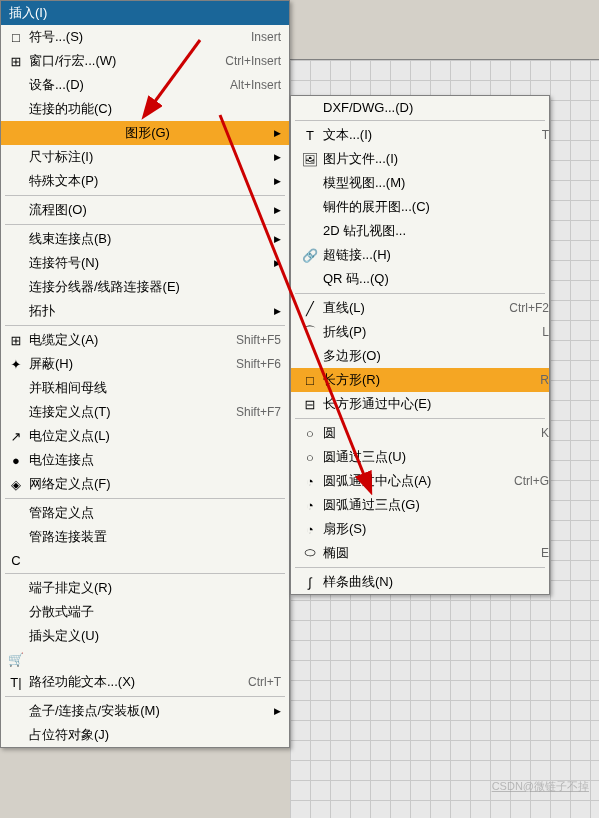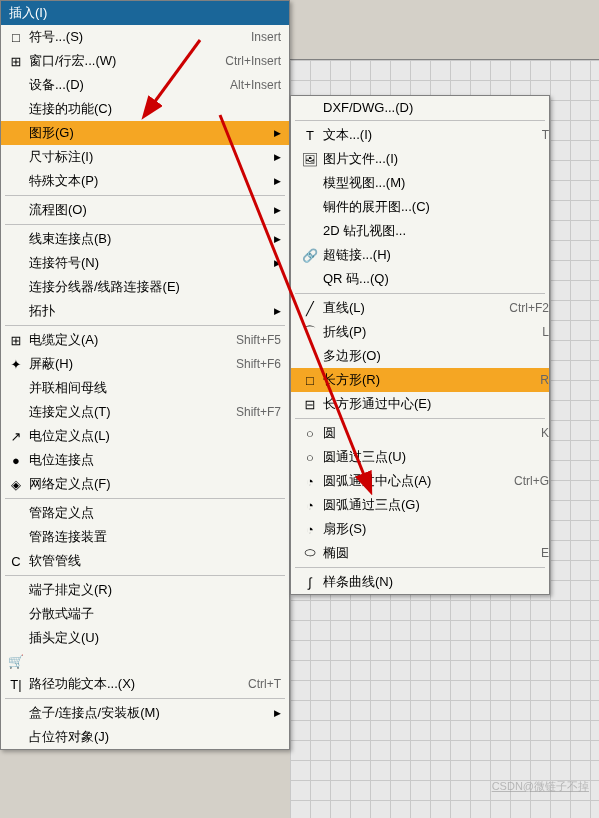--- a/index.html
+++ b/index.html
@@ -88,20 +88,21 @@
       cursor: pointer;
       white-space: nowrap;
       color: #000;
       font-size: 13px;
       min-height: 22px;
     }
 
     .menu-item.highlighted {
       background: #f5a623;
       color: #000;
+      text-align: center;
     }
 
     .menu-item.has-sub::after {
       content: '▶';
       font-size: 9px;
       margin-left: 8px;
     }
 
     .menu-item .shortcut {
       color: #666;
@@ -310,21 +311,20 @@
     <span class="menu-item-label">管路定义点</span>
   </div>
 
   <div class="menu-item">
     <span class="icon-area"></span>
     <span class="menu-item-label">管路连接装置</span>
   </div>
 
   <div class="menu-item">
     <span class="icon-area">C</span>
-    <span class="menu-item-label">软管管线</span>
   </div>
 
   <div class="menu-separator"></div>
 
   <div class="menu-item">
     <span class="icon-area"></span>
     <span class="menu-item-label">端子排定义(R)</span>
   </div>
 
   <div class="menu-item">

